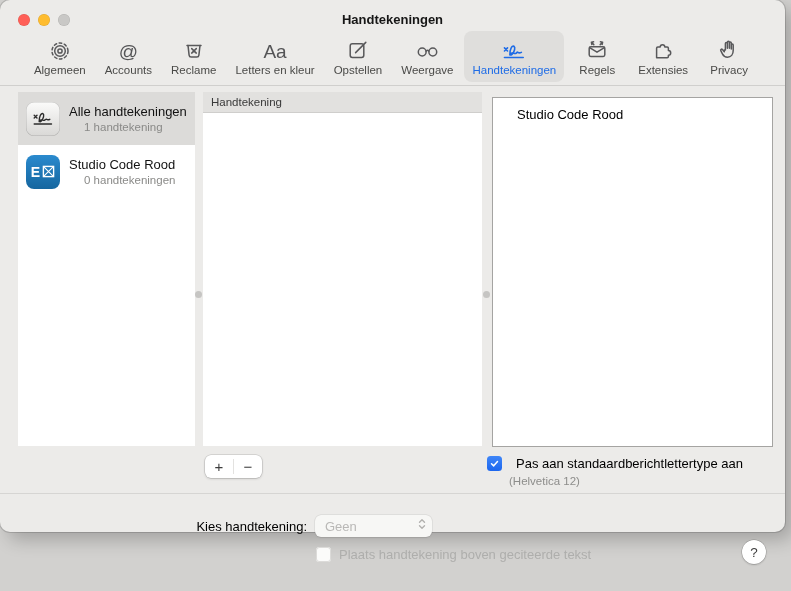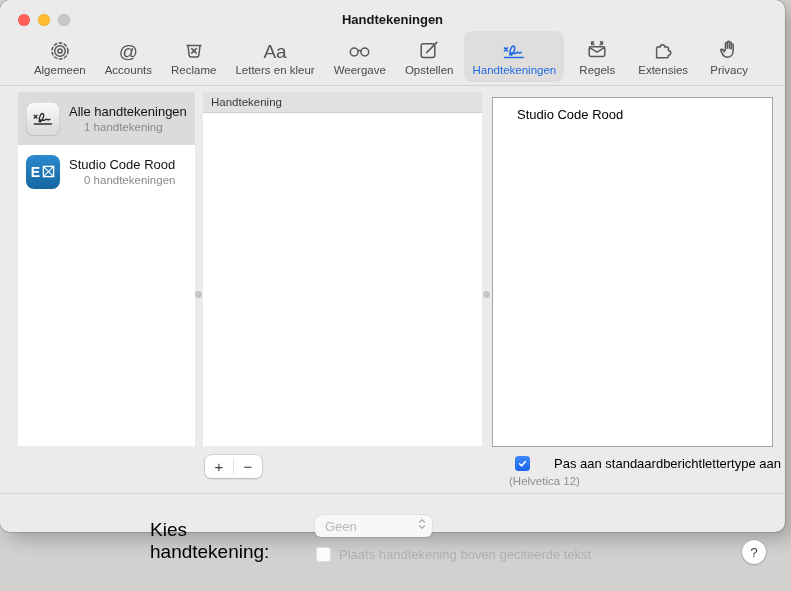--- a/index.html
+++ b/index.html
@@ -66,30 +66,30 @@
   .resize-dot{position:absolute;width:7px;height:7px;border-radius:50%;background:#c6c5c3;}
   .dot1{left:195px;top:291px;}
   .dot2{left:483px;top:291px;}
   
   .addremove{position:absolute;left:205px;top:455px;width:57px;height:23px;background:#fff;
     border-radius:6px;display:flex;align-items:stretch;
     box-shadow:0 0 0 .5px rgba(0,0,0,.18), 0 1px 2.5px rgba(0,0,0,.16);}
   .ar-btn{flex:1;display:flex;align-items:center;justify-content:center;
     font-size:15px;color:#3c3c3c;line-height:1;}
   .ar-divider{width:1px;background:#e3e2e0;margin:4px 0;}
-  .match-row{position:absolute;left:487px;top:456px;display:flex;align-items:center;gap:24px;margin-left:28px;}
+  .match-row{position:absolute;left:487px;top:456px;display:flex;align-items:center;gap:14px;}
   .cb-checked{width:15px;height:15px;border-radius:3.5px;
     background:linear-gradient(#3f86f8,#1c66ee);
     display:flex;align-items:center;justify-content:center;flex:0 0 auto;}
   .match-label{font-size:13px;color:#000;}
   .match-sub{position:absolute;left:509px;top:475px;font-size:11.5px;color:#8d8d8b;}
   .hr{position:absolute;left:0;right:0;top:493px;height:1px;background:#d6d5d3;}
   
-  .choose-label{position:absolute;left:150px;top:519px;width:157px;text-align:left;
-    font-size:19px;color:#000;}
+  .choose-label{position:absolute;left:150px;top:519px;width:157px;text-align:right;
+    font-size:13px;color:#000;}
   .popup{position:absolute;left:315px;top:515px;width:117px;height:22px;background:#f7f7f5;
     border-radius:6px;display:flex;align-items:center;box-sizing:border-box;padding:0 5px 0 10px;
     box-shadow:0 0 0 .5px rgba(0,0,0,.09), 0 .5px 1.5px rgba(0,0,0,.07);}
   .popup-value{flex:1;font-size:13px;color:#b9b8b6;}
   .place-row{position:absolute;left:316px;top:547px;display:flex;align-items:center;gap:8px;justify-content:center;}
   .cb-empty{width:15px;height:15px;border-radius:3.5px;background:#fbfbfa;
     box-shadow:inset 0 0 0 1px #dcdbd9;flex:0 0 auto;}
   .place-label{font-size:13px;color:#aeaeac;}
   .help{position:absolute;left:742px;top:540px;width:24px;height:24px;border-radius:50%;
     background:#fff;display:flex;align-items:center;justify-content:center;
@@ -141,37 +141,37 @@
 
     <div class="tool">
       <span class="ticon">
         <span class="glyph-icon">Aa</span>
       </span>
       <span class="tlabel">Letters en kleur</span>
     </div>
 
     <div class="tool">
       <span class="ticon">
+        <svg width="24" height="24" viewBox="0 0 24 24">
+          <rect class="stroked" x="4.2" y="5.8" width="13.6" height="13.6" rx="2.2"></rect>
+          <path class="stroked" d="M9.6 14.6 L19.8 4.4"></path>
+        </svg>
+      </span>
+      <span class="tlabel">Opstellen</span>
+    </div>
+
+    <div class="tool">
+      <span class="ticon">
         <svg width="25" height="24" viewBox="0 0 25 24">
           <circle class="stroked" cx="7.2" cy="14" r="3.9" stroke-width="1.6"></circle>
           <circle class="stroked" cx="17.8" cy="14" r="3.9" stroke-width="1.6"></circle>
           <path class="stroked" d="M11.2 13.2 q1.3 -1.9 2.6 0"></path>
         </svg>
       </span>
       <span class="tlabel">Weergave</span>
-    </div>
-
-    <div class="tool">
-      <span class="ticon">
-        <svg width="24" height="24" viewBox="0 0 24 24">
-          <rect class="stroked" x="4.2" y="5.8" width="13.6" height="13.6" rx="2.2"></rect>
-          <path class="stroked" d="M9.6 14.6 L19.8 4.4"></path>
-        </svg>
-      </span>
-      <span class="tlabel">Opstellen</span>
     </div>
 
     <div class="tool selected">
       <span class="ticon">
         <svg width="26" height="21" viewBox="0 0 24 19">
           <path class="stroked" stroke-width="1.1" d="M3.2 6.2 l2.8 2.8 M6 6.2 L3.2 9"></path>
           <path class="stroked" stroke-width="1.4" d="M8.2 12.6 C7.8 8 10.2 3.6 11.9 4.7 C13.6 5.8 12.4 9.7 10.3 12 C8.8 13.7 7.6 12 9.4 11.1 C11 10.3 12 11.7 13.5 11.3 C14.6 11 14.8 9.6 15.6 10.3 C16.4 11 17.6 10.9 18.8 10.3"></path>
           <path class="stroked" d="M3.2 15 H20.5"></path>
         </svg>
       </span>

